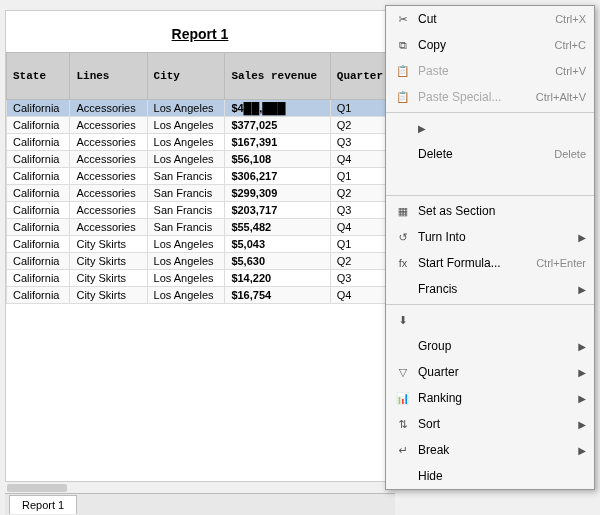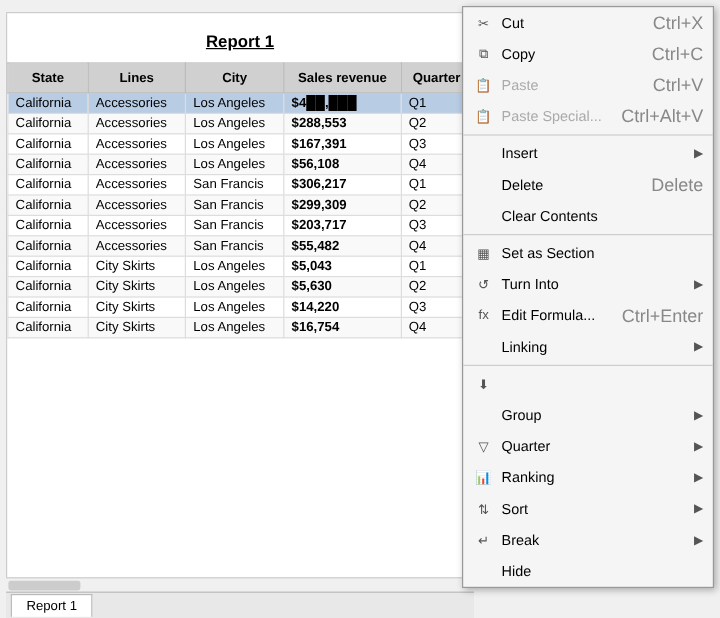--- a/index.html
+++ b/index.html
@@ -35,23 +35,24 @@
 
     .report-table {
       width: 100%;
       border-collapse: collapse;
       font-size: 11px;
     }
 
     .report-table thead th {
       background: #d0d0d0;
       border: 1px solid #bbb;
-      padding: 6px 6px;
-      text-align: center;
+      padding: 17px 6px;
+      text-align: left;
       font-weight: bold;
+      font-family: Liberation Mono, monospace;
     }
 
     .report-table tbody tr td {
       border: 1px solid #ddd;
       padding: 2px 6px;
     }
 
     .report-table tbody tr:nth-child(odd) {
       background: #fff;
     }
@@ -156,21 +157,21 @@
       font-size: 11px;
       color: #555;
     }
 
     .menu-label {
       flex: 1;
     }
 
     .menu-shortcut {
       color: #888;
-      font-size: 15px;
+      font-size: 11px;
       margin-left: 8px;
     }
 
     .menu-arrow {
       font-size: 10px;
       color: #555;
     }
 
     
     .x-btn {
@@ -210,21 +211,21 @@
     <td>California</td>
     <td>Accessories</td>
     <td>Los Angeles</td>
     <td class="col-sales">$4██,███</td>
     <td>Q1</td>
   </tr>
         <tr>
     <td>California</td>
     <td>Accessories</td>
     <td>Los Angeles</td>
-    <td class="col-sales">$288,553</td>
+    <td class="col-sales">$377,025</td>
     <td>Q2</td>
   </tr>
         <tr>
     <td>California</td>
     <td>Accessories</td>
     <td>Los Angeles</td>
     <td class="col-sales">$167,391</td>
     <td>Q3</td>
   </tr>
         <tr>
@@ -321,50 +322,48 @@
       <span class="menu-shortcut">Ctrl+V</span>
     </div>
     <div class="menu-item disabled">
       <span class="menu-icon">📋</span>
       <span class="menu-label">Paste Special...</span>
       <span class="menu-shortcut">Ctrl+Alt+V</span>
     </div>
     <div class="menu-separator"></div>
     <div class="menu-item">
       <span class="menu-icon"></span>
-      <span class="menu-label">Insert</span>
       <span class="menu-arrow">▶</span>
     </div>
     <div class="menu-item">
       <span class="menu-icon"></span>
       <span class="menu-label">Delete</span>
       <span class="menu-shortcut">Delete</span>
     </div>
     <div class="menu-item">
       <span class="menu-icon"></span>
-      <span class="menu-label">Clear Contents</span>
     </div>
     <div class="menu-separator"></div>
     <div class="menu-item" style="position: relative;">
       <span class="menu-icon">▦</span>
       <span class="menu-label">Set as Section</span>
     </div>
     <div class="menu-item">
       <span class="menu-icon">↺</span>
       <span class="menu-label">Turn Into</span>
       <span class="menu-arrow">▶</span>
     </div>
     <div class="menu-item">
       <span class="menu-icon">fx</span>
-      <span class="menu-label">Edit Formula...</span>
+      <span class="menu-label">Start Formula...</span>
       <span class="menu-shortcut">Ctrl+Enter</span>
     </div>
     <div class="menu-item">
       <span class="menu-icon"></span>
-      <span class="menu-label">Linking</span>
+      <span class="menu-label">Francis</span>
       <span class="menu-arrow">▶</span>
     </div>
     <div class="menu-separator"></div>
     <div class="menu-item">
       <span class="menu-icon">⬇</span>
     </div>
     <div class="menu-item">
       <span class="menu-icon"></span>
       <span class="menu-label">Group</span>
       <span class="menu-arrow">▶</span>

